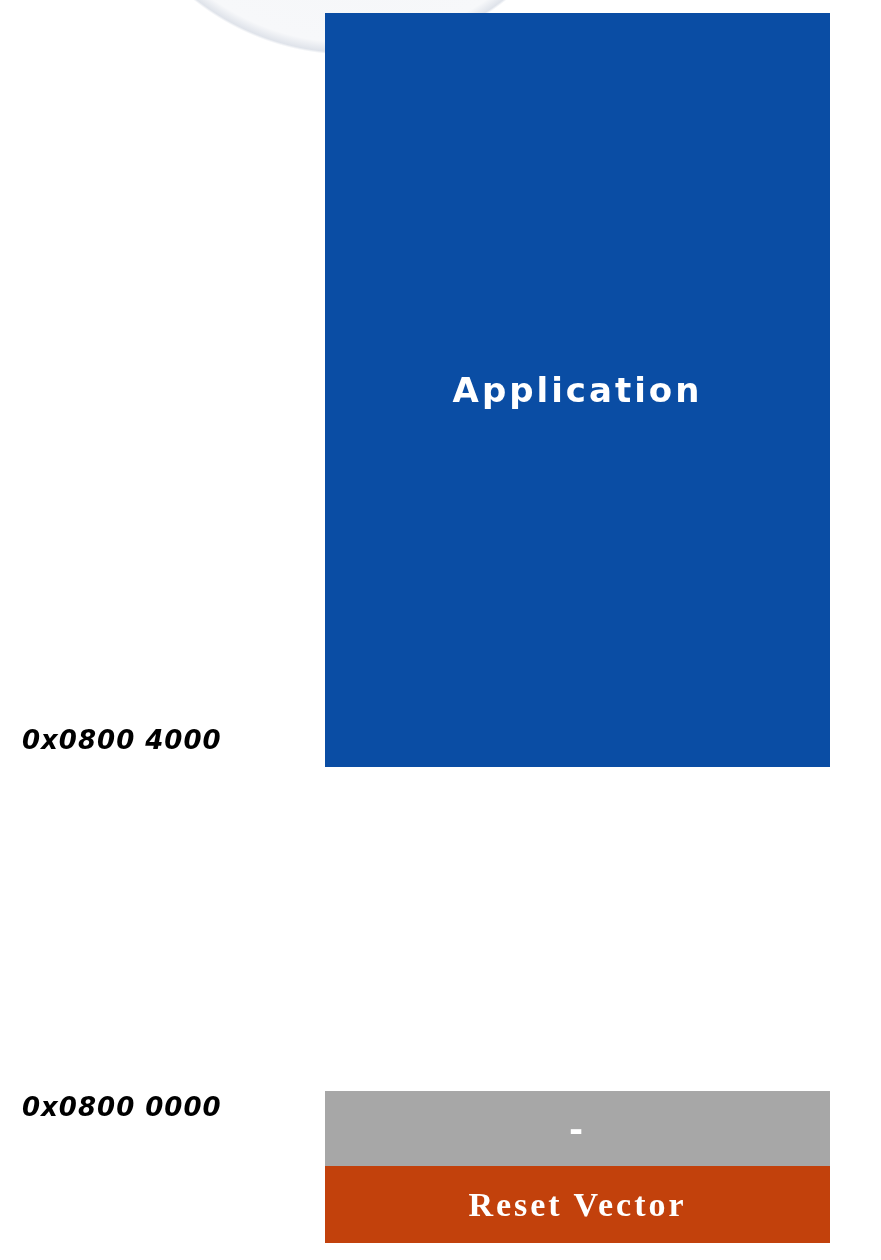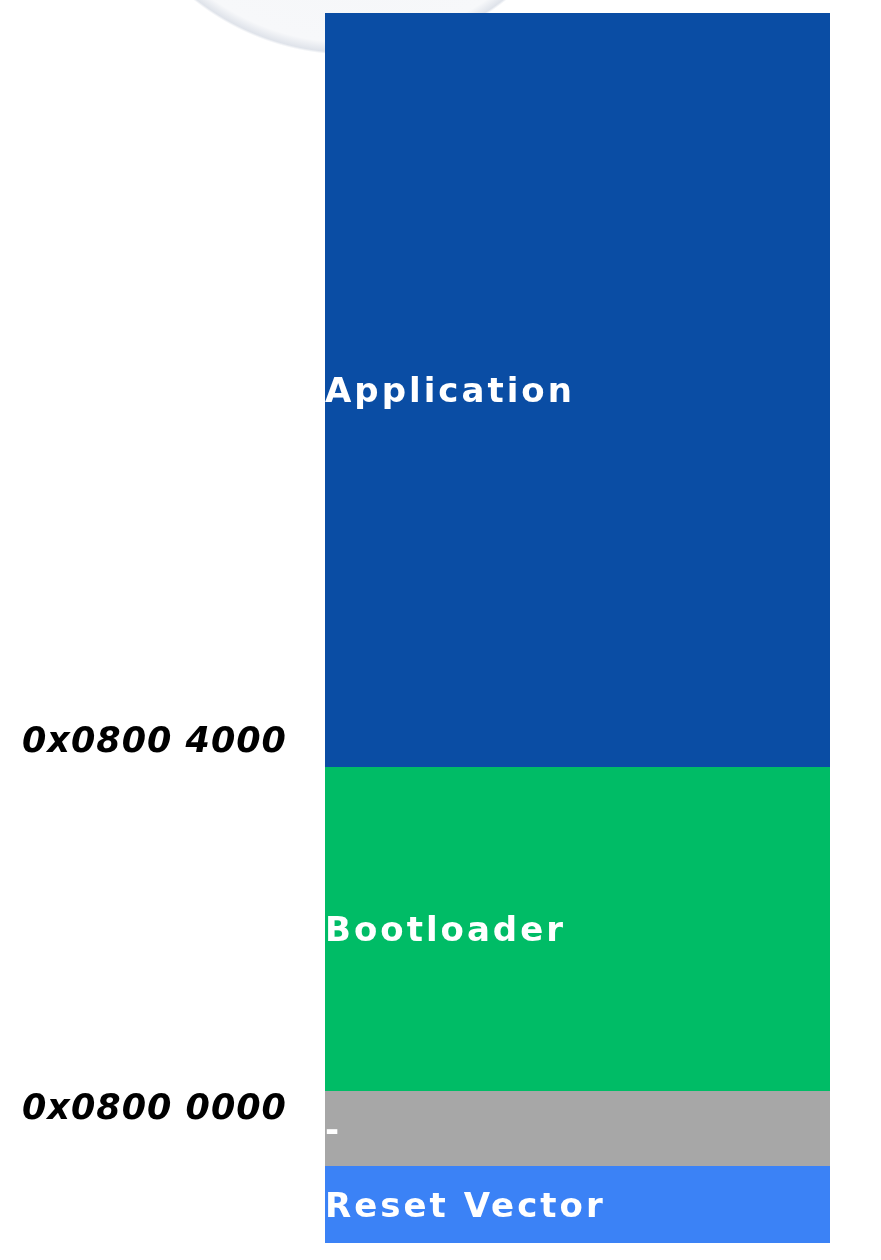--- a/index.html
+++ b/index.html
@@ -23,40 +23,40 @@
     background: radial-gradient(circle 251px at 350px -196px,
                 #f2f4f7 0%, #f7f8fa 95%, #dfe3ea 99%, rgba(255,255,255,0) 100%);
     pointer-events: none;
   }
   .block {
     position: absolute;
     left: 325px;
     width: 505px;
     display: flex;
     align-items: center;
-    justify-content: flex-start;
+    justify-content: center;
   }
   .block-application { top: 13px;   height: 754px; }
   .block-bootloader  { top: 767px;  height: 324px; }
   .block-reserved    { top: 1091px; height: 75px;  }
   .block-reset       { top: 1166px; height: 77px;  }
   .block-label {
     color: #ffffff;
     font-weight: bold;
     font-size: 34px;
     letter-spacing: 3px;
     white-space: nowrap;
   }
   .addr {
     position: absolute;
     left: 22px;
     width: 290px;
     height: 42px;
     line-height: 42px;
-    font-size: 35px;
+    font-size: 26px;
     font-weight: bold;
     font-style: italic;
     letter-spacing: 1px;
     color: #000000;
     white-space: nowrap;
   }
   .addr-0 { top: 719px;  }
   .addr-1 { top: 1086px; }
   .addr-2 { top: 1198px; }
 </style>
@@ -67,25 +67,22 @@
 
   <div class="bg-arc"></div>
 
   <div class="addr addr-0">0x0800 4000</div>
   <div class="addr addr-1">0x0800 0000</div>
 
   <div class="block block-application" style="background: rgb(10, 77, 164);">
     <span class="block-label" style="color: rgb(255, 255, 255);">Application</span>
   </div>
 
-  <div class="block block-bootloader" style="background: rgb(0, 188, 102);">
-    <span class="block-label" style="color: rgb(255, 255, 255);">Bootloader</span>
-  </div>
 
   <div class="block block-reserved" style="background: rgb(167, 167, 167);">
     <span class="block-label" style="color: rgb(255, 255, 255);">-</span>
   </div>
 
-  <div class="block block-reset" style="background: #3b82f6;">
+  <div class="block block-reset" style="background: #c2410c; font-family: Liberation Serif, serif;">
     <span class="block-label" style="color: rgb(255, 255, 255);">Reset Vector</span>
   </div>
 
 </div>
 
 </body></html>

